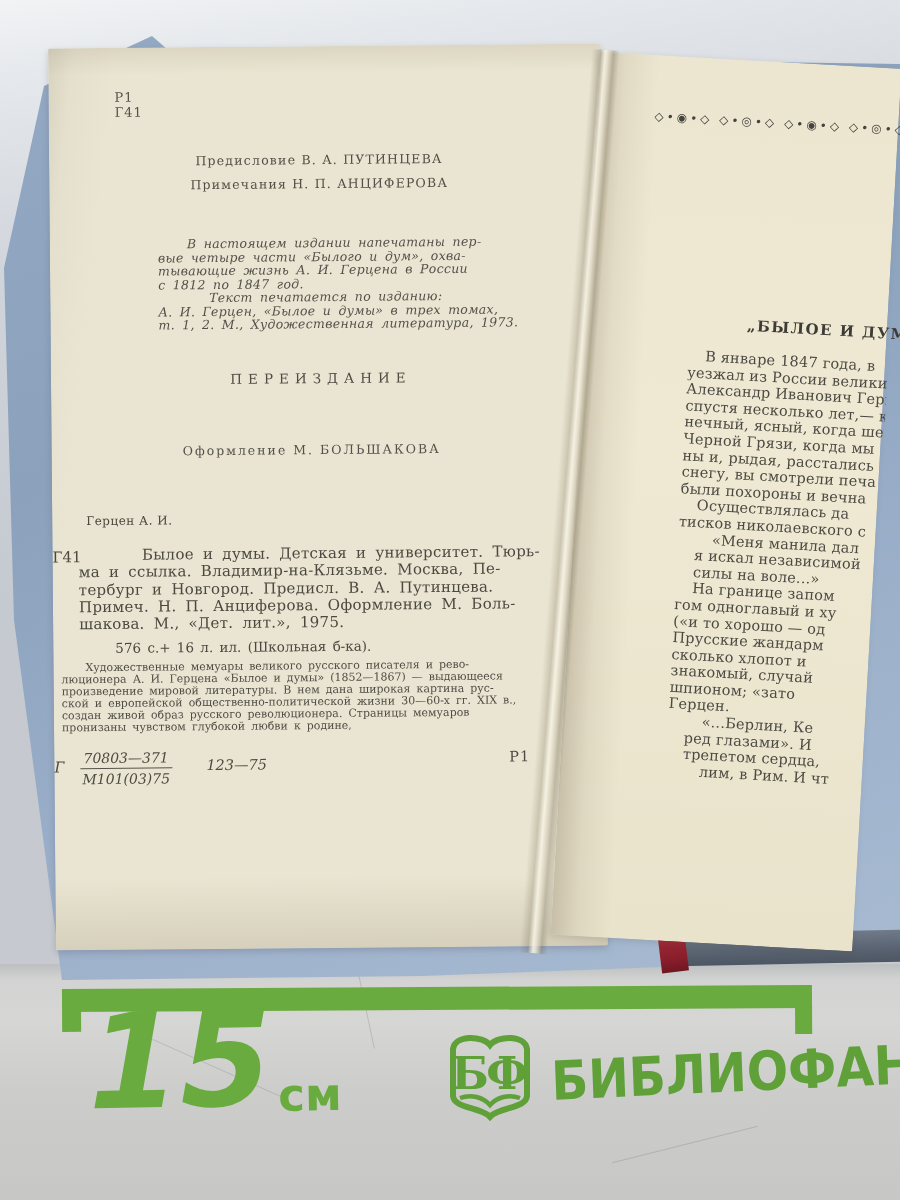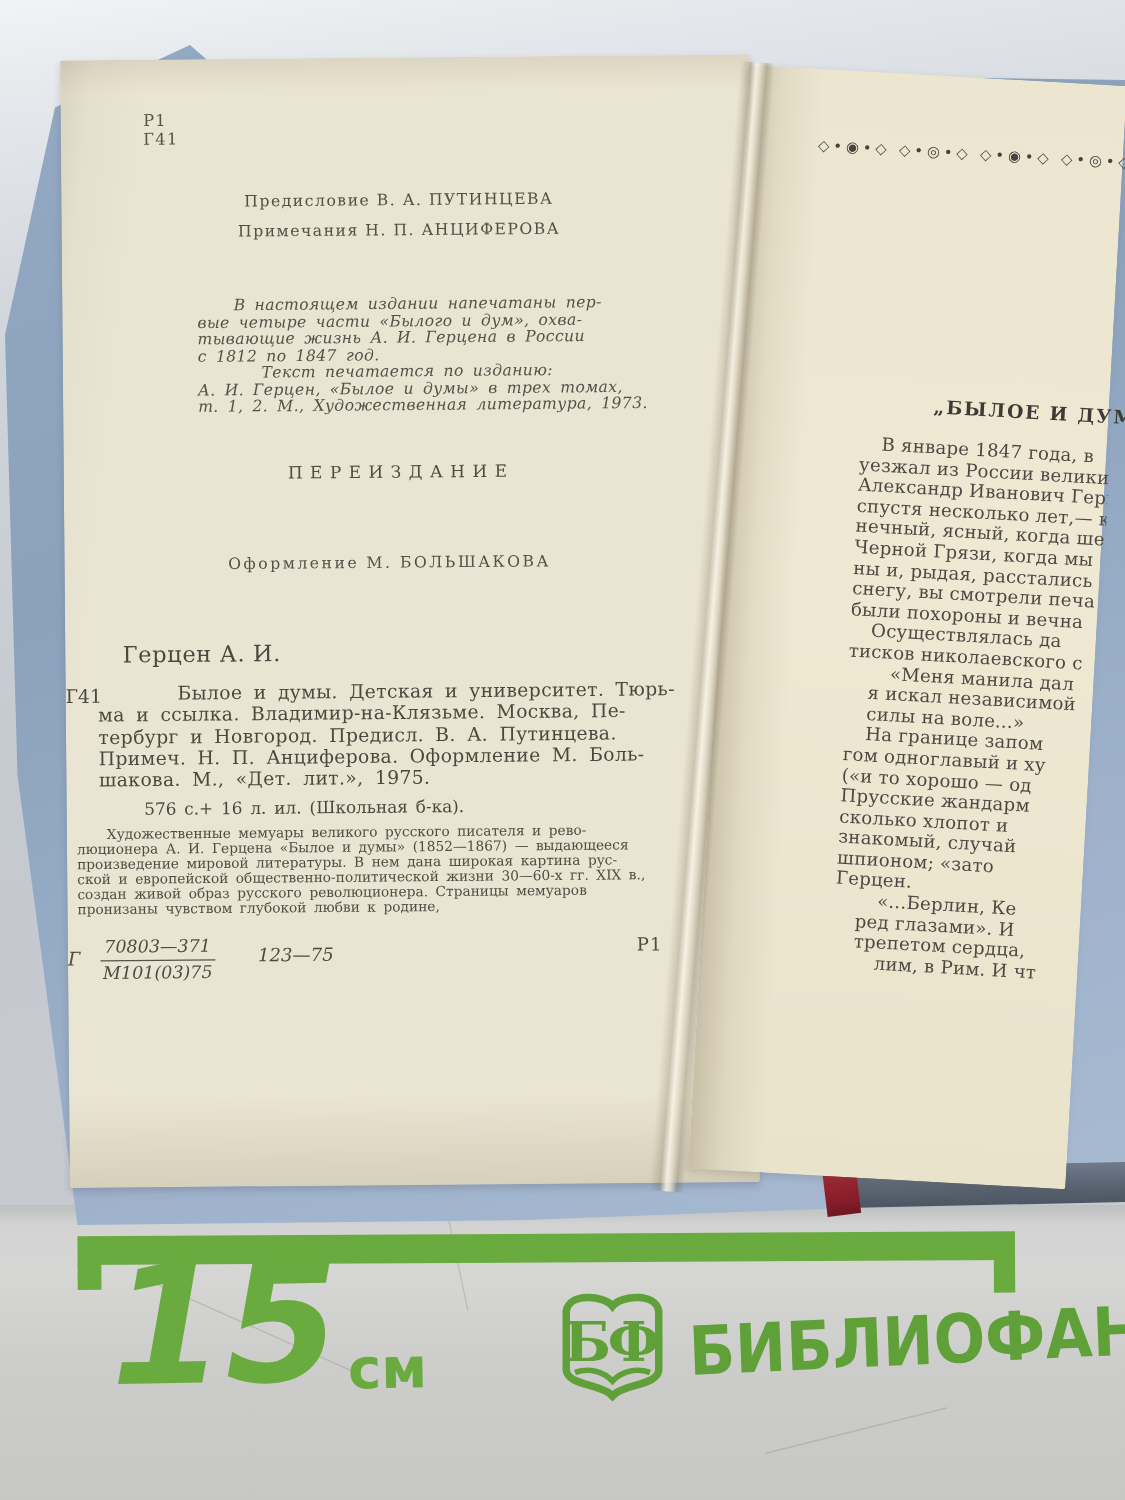--- a/index.html
+++ b/index.html
@@ -43,21 +43,21 @@
   
   .lp{color:#4a483f;}
   .pre{white-space:pre;}
   .codes{left:66px;top:42px;font-size:13px;line-height:15px;letter-spacing:1px;color:#55534b;}
   .credits{left:130px;top:102px;width:280px;text-align:center;font-size:12.5px;line-height:24px;
     letter-spacing:1.2px;color:#514f46;}
   .edition{left:108px;top:190px;font-style:italic;font-size:12.5px;line-height:13.5px;
     word-spacing:3px;letter-spacing:.3px;color:#53514a;}
   .reissue{left:110px;top:324px;width:320px;text-align:center;font-size:13.5px;letter-spacing:6px;color:#4e4c43;}
   .design{left:100px;top:396px;width:320px;text-align:center;font-size:12.5px;letter-spacing:2px;color:#53514a;}
-  .author{left:46px;top:466px;font-size:18px;letter-spacing:.5px;}
+  .author{left:34px;top:466px;font-size:12px;letter-spacing:.5px;}
   .cat-code{left:0px;top:500px;font-size:15px;}
   .catalog{left:26px;top:499px;font-size:15px;line-height:17.3px;word-spacing:4px;letter-spacing:.3px;}
   .collation{left:62px;top:592px;font-size:13.5px;word-spacing:2px;}
   .annotation{left:8px;top:614px;font-size:11px;line-height:12.1px;word-spacing:2.5px;color:#4e4c44;}
   .index-row{left:0px;top:700px;width:545px;height:46px;font-style:italic;color:#4d4b42;}
   .idx-letter{left:0px;top:10px;font-size:15px;}
   .fraction{left:26px;top:0px;font-size:14px;line-height:20px;text-align:center;}
   .fraction .den{border-top:1.4px solid #55534a;padding:0 2px;}
   .idx-suffix{left:152px;top:10px;font-size:14.5px;}
   .idx-right{left:455px;top:4px;font-size:14.5px;font-style:normal;letter-spacing:1px;}

